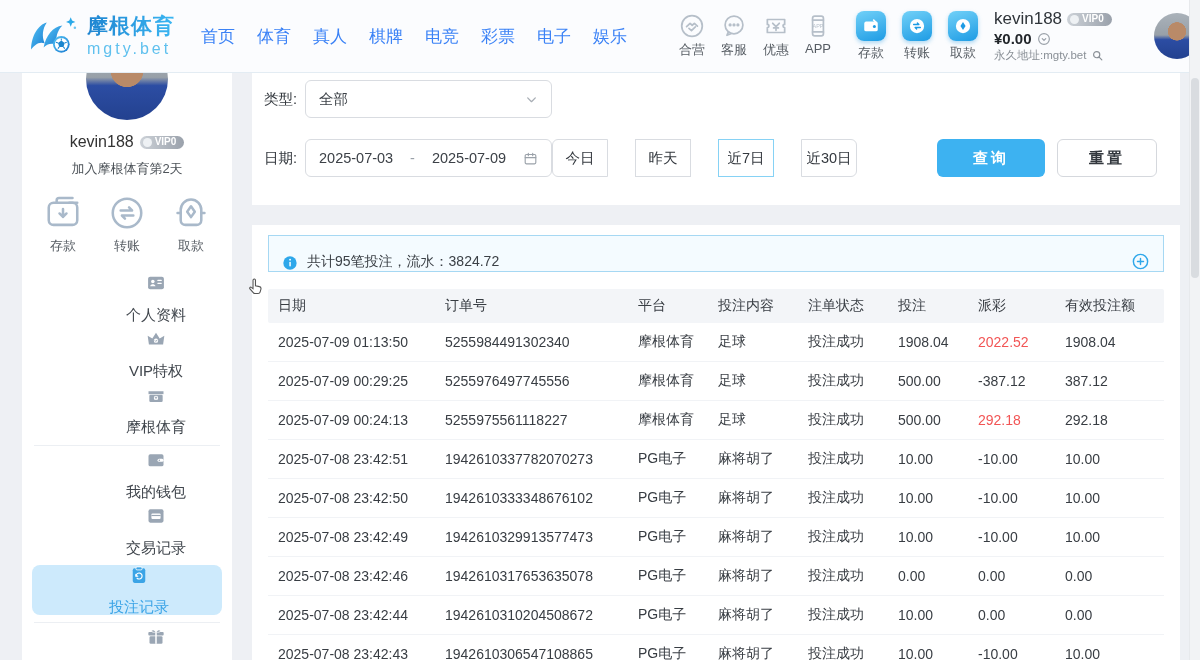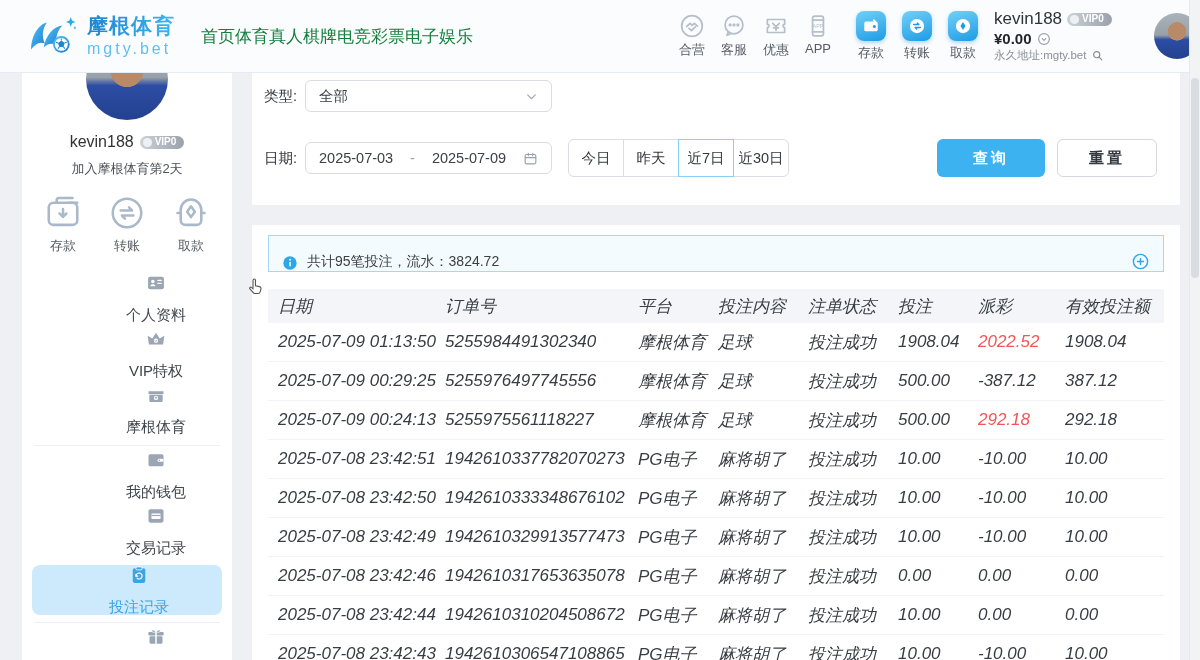--- a/index.html
+++ b/index.html
@@ -10,21 +10,21 @@
 
   
   .navbar{position:absolute;top:0;left:0;right:0;height:72px;background:#fbfcfe;z-index:20;
     display:flex;align-items:center;border-bottom:1px solid #e3ecf3;}
   .logo{display:flex;align-items:center;gap:9px;margin-left:28px;cursor:pointer;}
   .brand-name{font-size:21px;font-weight:bold;color:#2096dc;letter-spacing:1px;line-height:1.1;}
   @supports (-webkit-background-clip: text){
     .brand-name{background:linear-gradient(90deg,#1e84d0,#3ab6f2);-webkit-background-clip:text;-webkit-text-fill-color:transparent;}
   }
   .brand-domain{font-size:16px;color:#5fc0ee;letter-spacing:3px;font-weight:normal;margin-top:2px;}
-  .main-nav{display:flex;margin-left:26px;font-size:17px;color:#15803d;}
+  .main-nav{display:flex;gap:22px;margin-left:26px;font-size:17px;color:#3b82f6;}
   .nav-item{cursor:pointer;white-space:nowrap;}
   .quick-links{display:flex;gap:2px;margin-left:auto;}
   .quick-item{display:flex;flex-direction:column;align-items:center;gap:2px;width:40px;cursor:pointer;color:#b6bfc9;}
   .q-label{font-size:13px;color:#565c63;}
   .wallet-actions{display:flex;gap:16px;margin-left:18px;}
   .wallet-item{display:flex;flex-direction:column;align-items:center;gap:3px;cursor:pointer;}
   .blue-chip{width:30px;height:30px;border-radius:8px;background:linear-gradient(160deg,#72d1f8,#1d9be4);
     display:flex;align-items:center;justify-content:center;box-shadow:0 2px 4px rgba(30,150,220,.35);}
   .user-info{margin-left:16px;width:152px;display:flex;flex-direction:column;gap:1px;}
   .user-row{display:flex;align-items:center;gap:5px;}
@@ -56,42 +56,42 @@
   .menu-item.active .icon{color:#3ba4e6;}
   .menu-divider{height:1px;background:#eceff3;margin:4px 12px;}
 
   
   .content{position:absolute;left:252px;top:0;width:928px;height:100%;}
   .filter-card{position:absolute;top:0;left:0;right:0;height:133px;background:#fff;}
   .filter-row{position:absolute;left:12px;display:flex;align-items:center;}
   .row-type{top:8px;}
   .row-date{top:67px;}
   .f-label{font-size:14.5px;color:#33383e;width:41px;}
-  .select-box,.date-box{width:247px;height:32px;border:1px solid #d9dce1;border-radius:6px;background:#fff;
+  .select-box,.date-box{width:247px;height:38px;border:1px solid #d9dce1;border-radius:6px;background:#fff;
     display:flex;align-items:center;padding:0 13px;box-sizing:border-box;font-size:14.5px;color:#3c4147;cursor:pointer;}
   .select-box{justify-content:space-between;}
   .date-box{justify-content:space-between;}
   .date-sep{color:#9aa1a9;}
-  .quick-ranges{display:flex;margin-left:16px;}
+  .quick-ranges{display:flex;gap:28px;}
   .range-btn{width:56px;height:38px;border:1px solid #d9dce1;background:#fff;font-size:14.5px;color:#33383e;
     margin-left:-1px;cursor:pointer;font-family:inherit;position:relative;padding:0;}
   .range-btn:first-child{border-radius:6px 0 0 6px;margin-left:0;}
   .range-btn:last-child{border-radius:0 6px 6px 0;}
   .range-btn.active{border-color:#86d2f5;z-index:2;}
   .btn{height:38px;border-radius:6px;font-size:15px;font-weight:bold;letter-spacing:3px;cursor:pointer;font-family:inherit;}
   .btn-search{position:absolute;top:67px;left:685px;width:108px;background:#3db2f1;color:#fff;border:none;}
   .btn-reset{position:absolute;top:67px;left:805px;width:100px;background:#fff;color:#33383e;border:1px solid #d5d8dd;}
 
   .table-card{position:absolute;top:153px;left:0;right:0;bottom:-80px;background:#fff;}
   .summary-bar{margin:10px 16px 0;height:37px;border:1px solid #a6d8f3;border-radius:0;background:#f4fbff;
     display:flex;align-items:flex-end;padding:0 13px;gap:9px;font-size:14px;color:#3b4046;box-sizing:border-box;}
   .summary-plus{margin-left:auto;cursor:pointer;}
   .table{margin:17px 16px 0;}
   .t-head,.t-row{display:grid;grid-template-columns:177px 193px 80px 90px 90px 80px 87px 1fr;align-items:center;
-    font-size:17px;color:#383d43;font-style:italic;}
+    font-size:14px;color:#383d43;}
   .t-head{background:#f3f5f8;height:34px;border-radius:2px;}
   .t-head > div:first-child,.t-row > div:first-child{padding-left:10px;}
   .t-row{height:38px;border-bottom:1px solid #f1f3f6;}
   .red{color:#f25555;}
 
   
   .scrollbar{position:absolute;right:0;top:0;width:10px;height:100%;background:#f2f3f5;border-left:1px solid #e7e9ec;z-index:30;}
   .scroll-thumb{position:absolute;right:1px;top:78px;width:8px;height:200px;background:#d9dce0;border-radius:4px;}
   .cursor{position:absolute;left:247px;top:276px;z-index:40;pointer-events:none;}
 </style>

